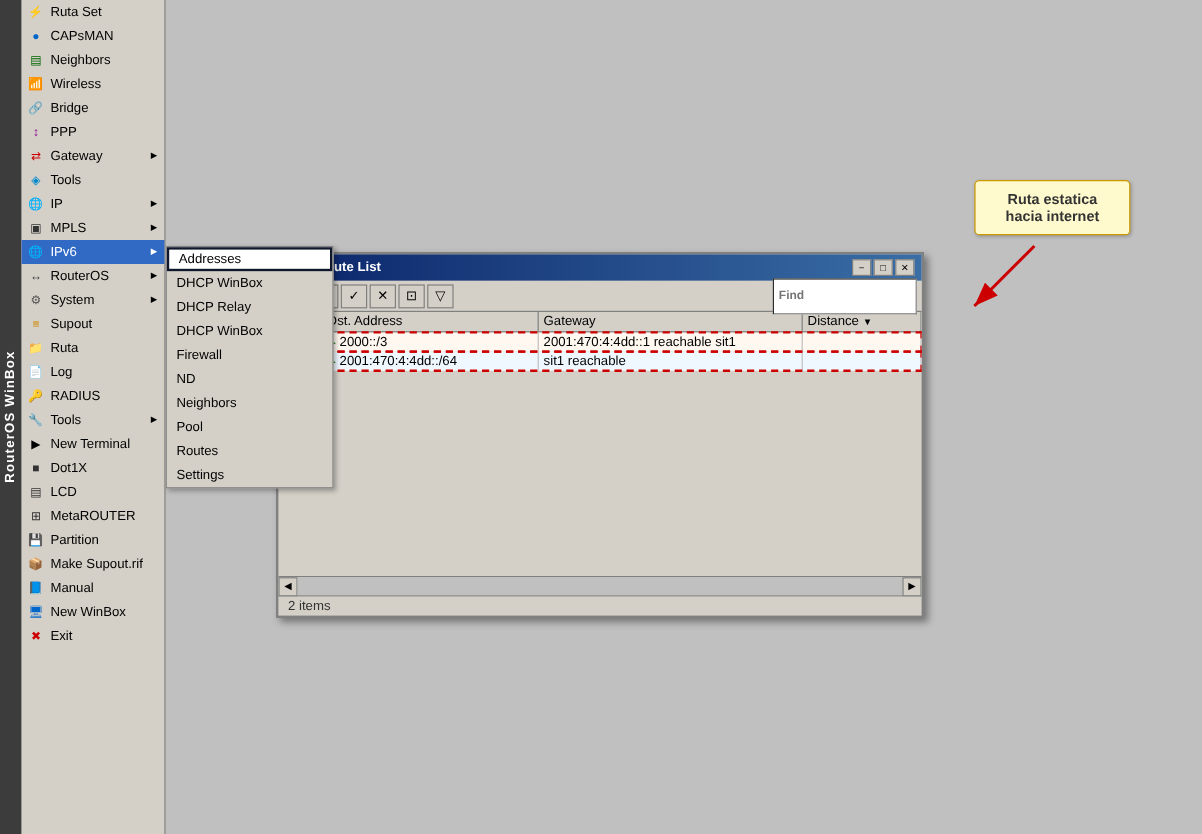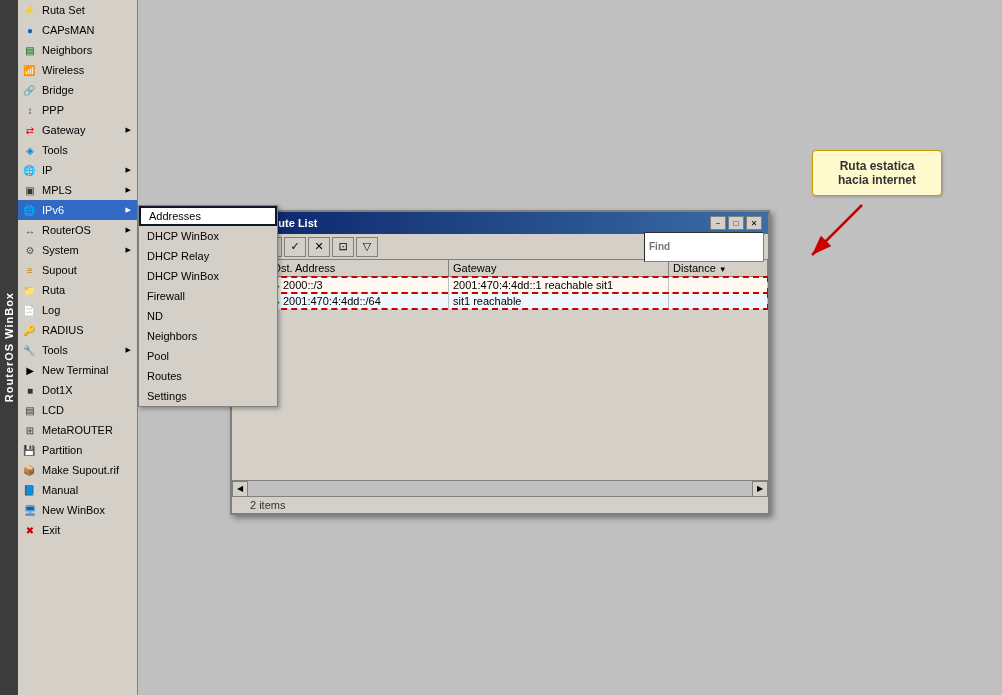--- a/index.html
+++ b/index.html
@@ -251,21 +251,21 @@
       font-size: 8px;
       cursor: pointer;
     }
     .scroll-track {
       flex: 1;
       height: 100%;
       background: #c0c0c0;
     }
 
     .route-status {
-      padding: 2px 18px;
+      padding: 2px 8px;
       font-size: 11px;
       color: #333;
       border-top: 1px solid #808080;
     }
 
     
     .tooltip-box {
       position: absolute;
       top: 150px;
       right: 60px;

